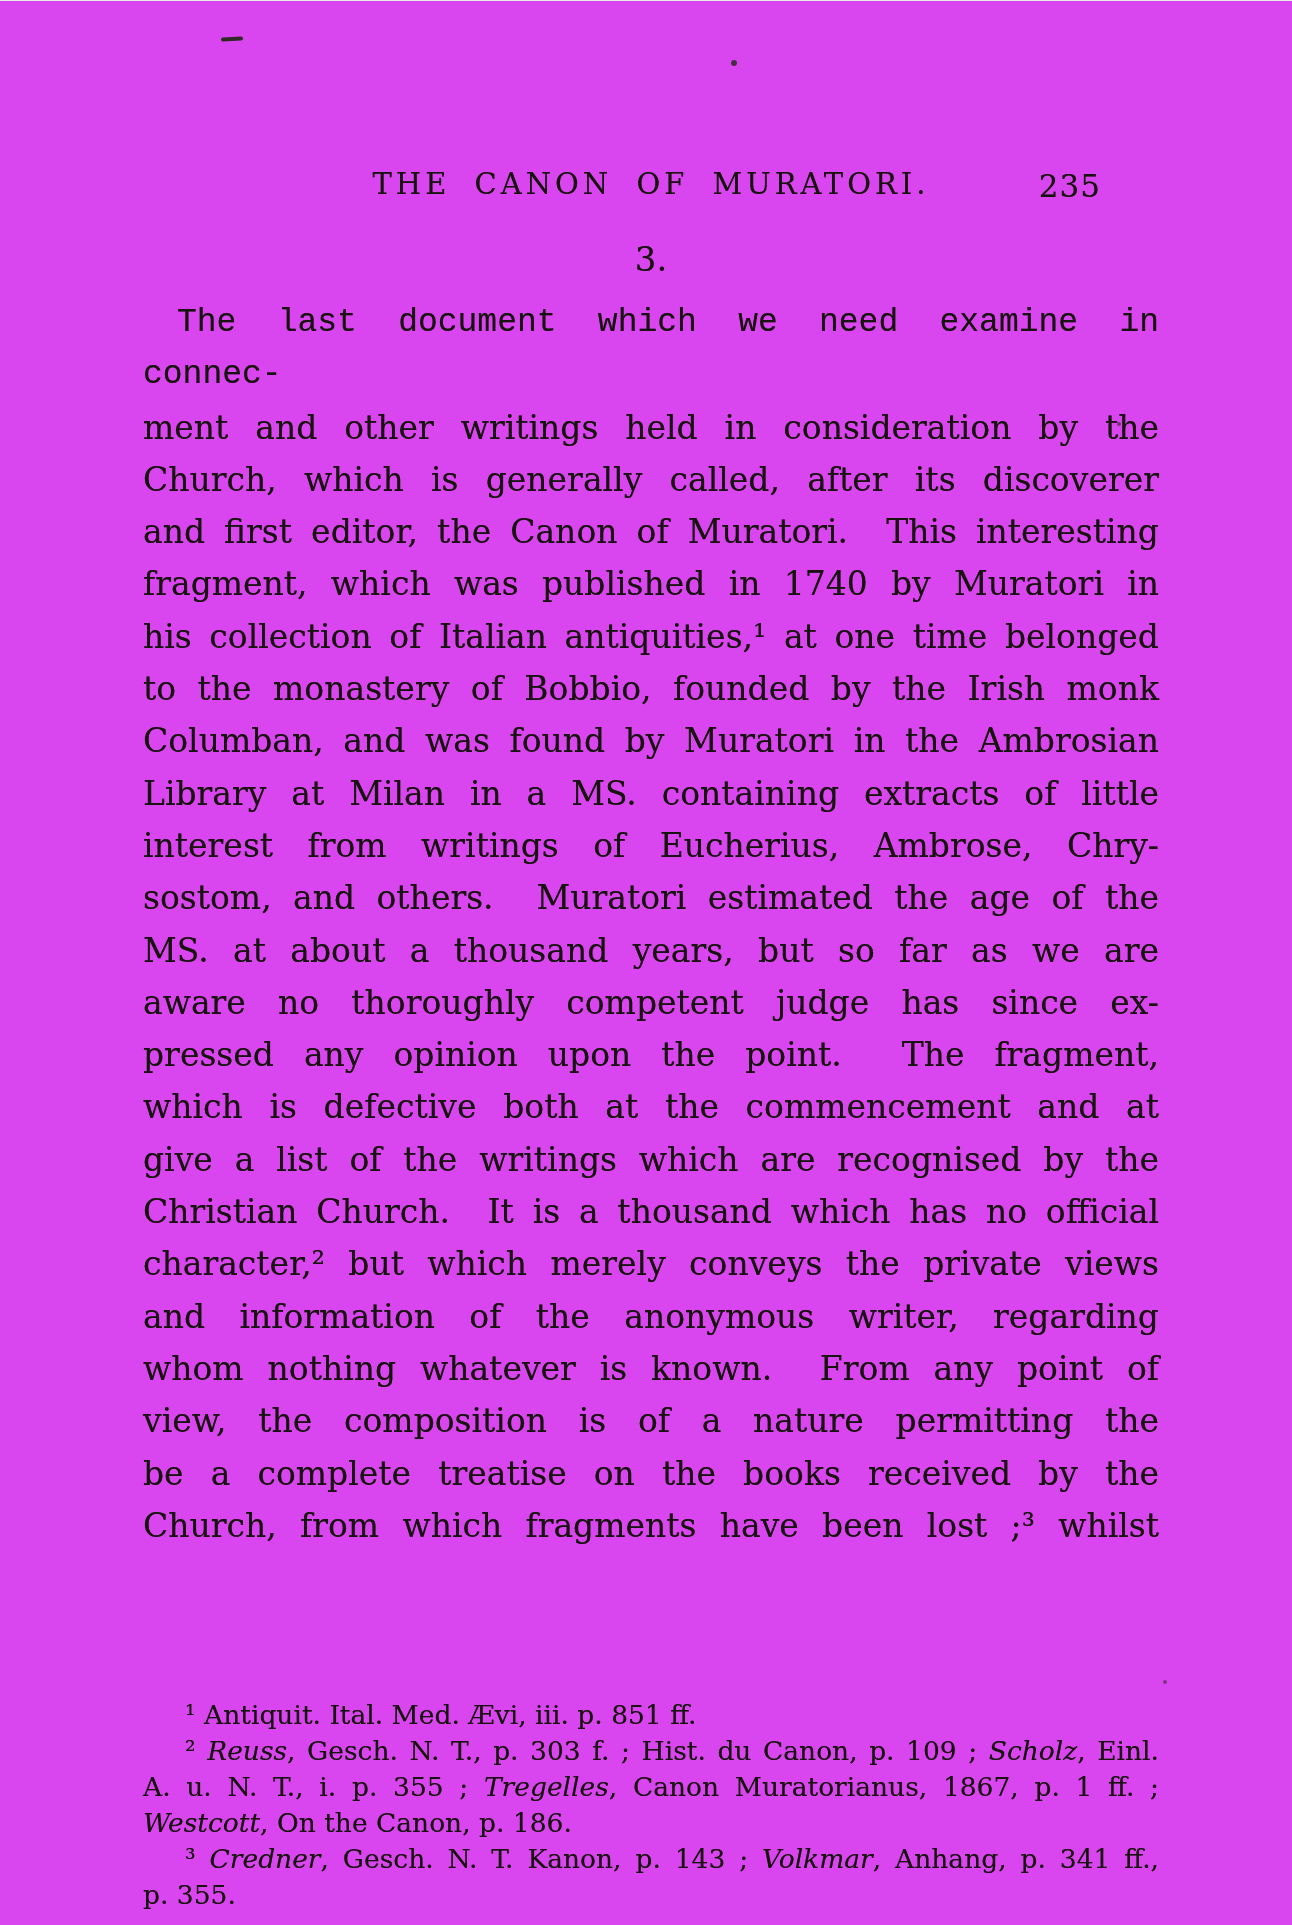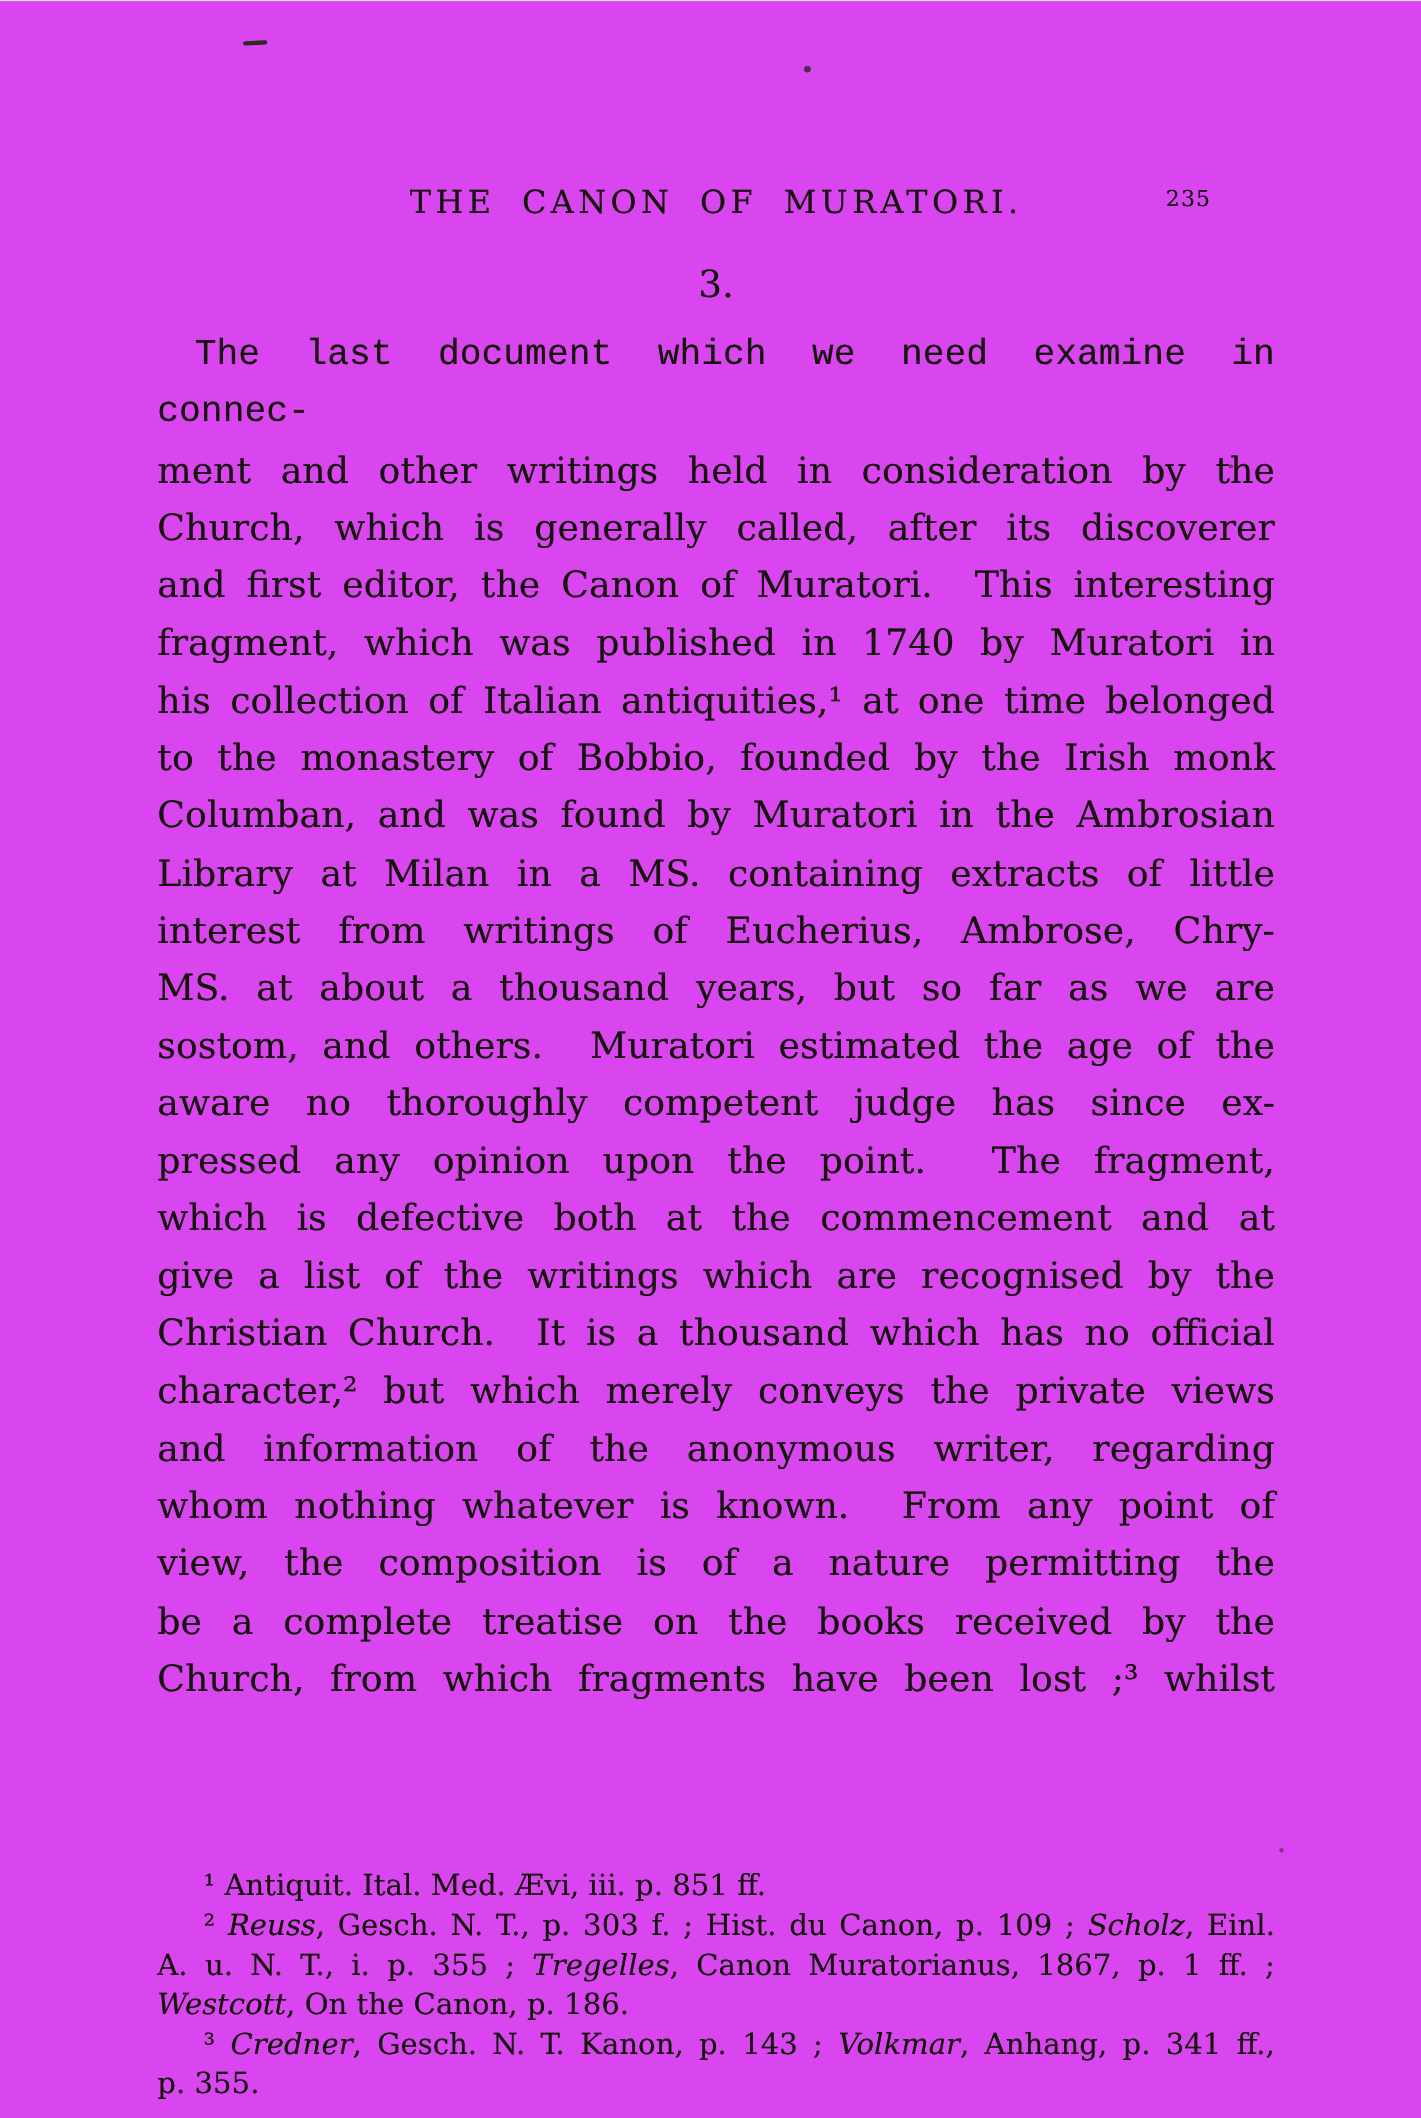--- a/index.html
+++ b/index.html
@@ -8,21 +8,21 @@
     width:1292px; height:1925px;
     margin:1px auto;
     background:#d946ef;
     color:#17130e;
     font-family:"DejaVu Serif","Liberation Serif",serif;
     text-shadow:0 0 0.6px rgba(25,20,12,0.55);
     overflow:hidden;
   }
   .running-header { position:absolute; left:143px; top:166px; width:1016px; height:40px; }
   .rh-title { text-align:center; font-size:29px; letter-spacing:4px; word-spacing:11px; }
-  .rh-page  { position:absolute; right:58px; top:1px; font-size:20px; letter-spacing:1px; }
+  .rh-page  { position:absolute; right:58px; top:1px; font-size:31px; letter-spacing:1px; }
   .section-no { position:absolute; left:143px; top:238px; width:1016px; text-align:center; font-size:34px; }
   .body-col { position:absolute; left:143px; top:296px; width:1016px; font-size:33px; }
   .body-line {
     line-height:52.3px;
     text-align:justify;
     text-align-last:justify;
     white-space:pre-wrap;
   }
   .body-line.indent { text-indent:34px;font-family:Liberation Mono, monospace; }
   .footnotes { position:absolute; left:143px; top:1696px; width:1016px; font-size:26.5px; }
@@ -62,22 +62,22 @@
       <div class="body-line indent">The last document which we need examine in connec-</div>
       <div class="body-line">ment and other writings held in consideration by the</div>
       <div class="body-line">Church, which is generally called, after its discoverer</div>
       <div class="body-line">and first editor, the Canon of Muratori.  This interesting</div>
       <div class="body-line">fragment, which was published in 1740 by Muratori in</div>
       <div class="body-line">his collection of Italian antiquities,¹ at one time belonged</div>
       <div class="body-line">to the monastery of Bobbio, founded by the Irish monk</div>
       <div class="body-line">Columban, and was found by Muratori in the Ambrosian</div>
       <div class="body-line">Library at Milan in a MS. containing extracts of little</div>
       <div class="body-line">interest from writings of Eucherius, Ambrose, Chry-</div>
+      <div class="body-line">sostom, and others.  Muratori estimated the age of the</div>
       <div class="body-line">MS. at about a thousand years, but so far as we are</div>
-      <div class="body-line">sostom, and others.  Muratori estimated the age of the</div>
       <div class="body-line">aware no thoroughly competent judge has since ex-</div>
       <div class="body-line">pressed any opinion upon the point.  The fragment,</div>
       <div class="body-line">which is defective both at the commencement and at</div>
       <div class="body-line">give a list of the writings which are recognised by the</div>
       <div class="body-line">Christian Church.  It is a thousand which has no official</div>
       <div class="body-line">character,² but which merely conveys the private views</div>
       <div class="body-line">and information of the anonymous writer, regarding</div>
       <div class="body-line">whom nothing whatever is known.  From any point of</div>
       <div class="body-line">view, the composition is of a nature permitting the</div>
       <div class="body-line">be a complete treatise on the books received by the</div>

